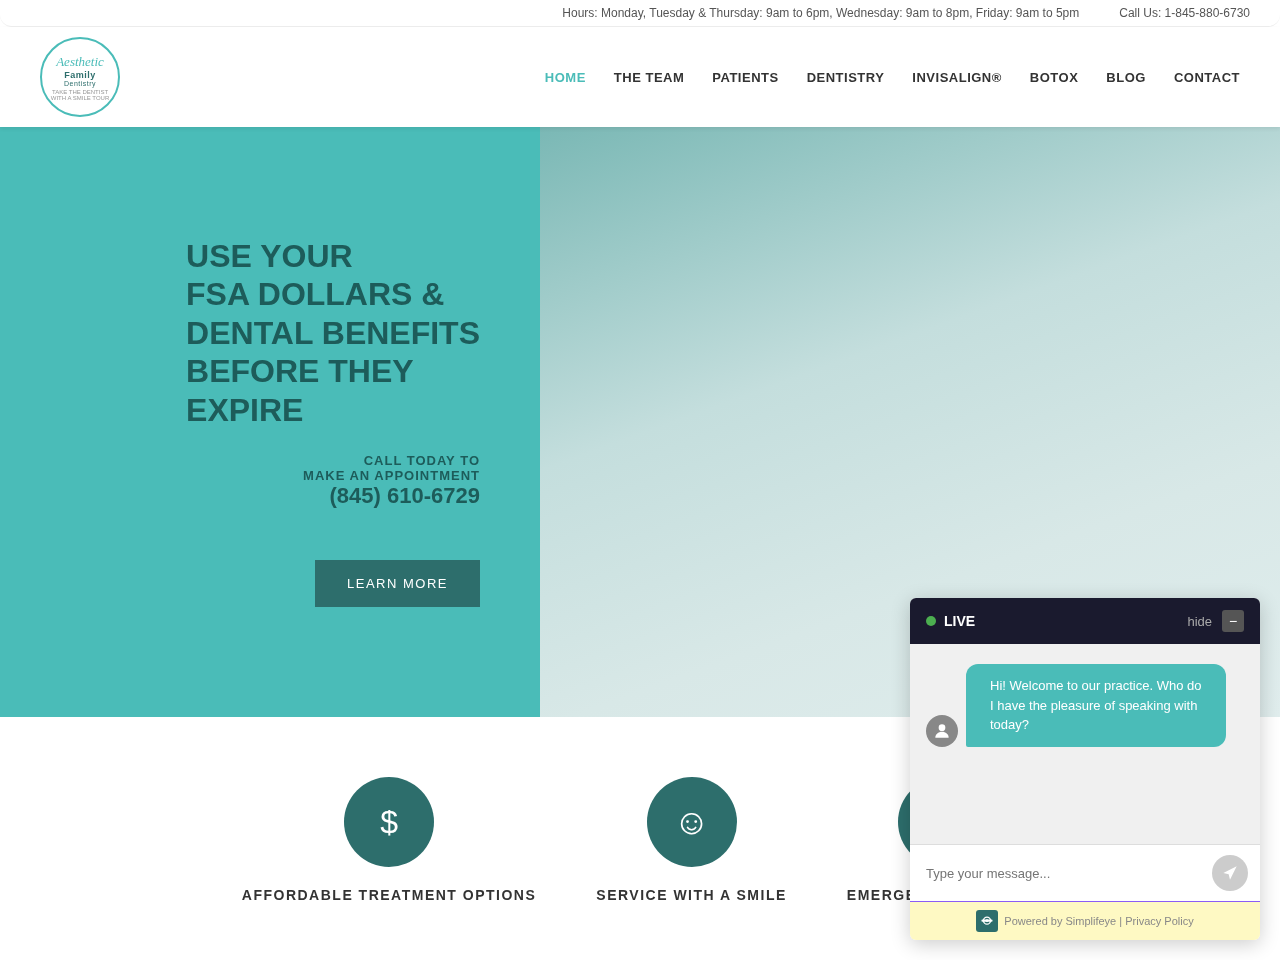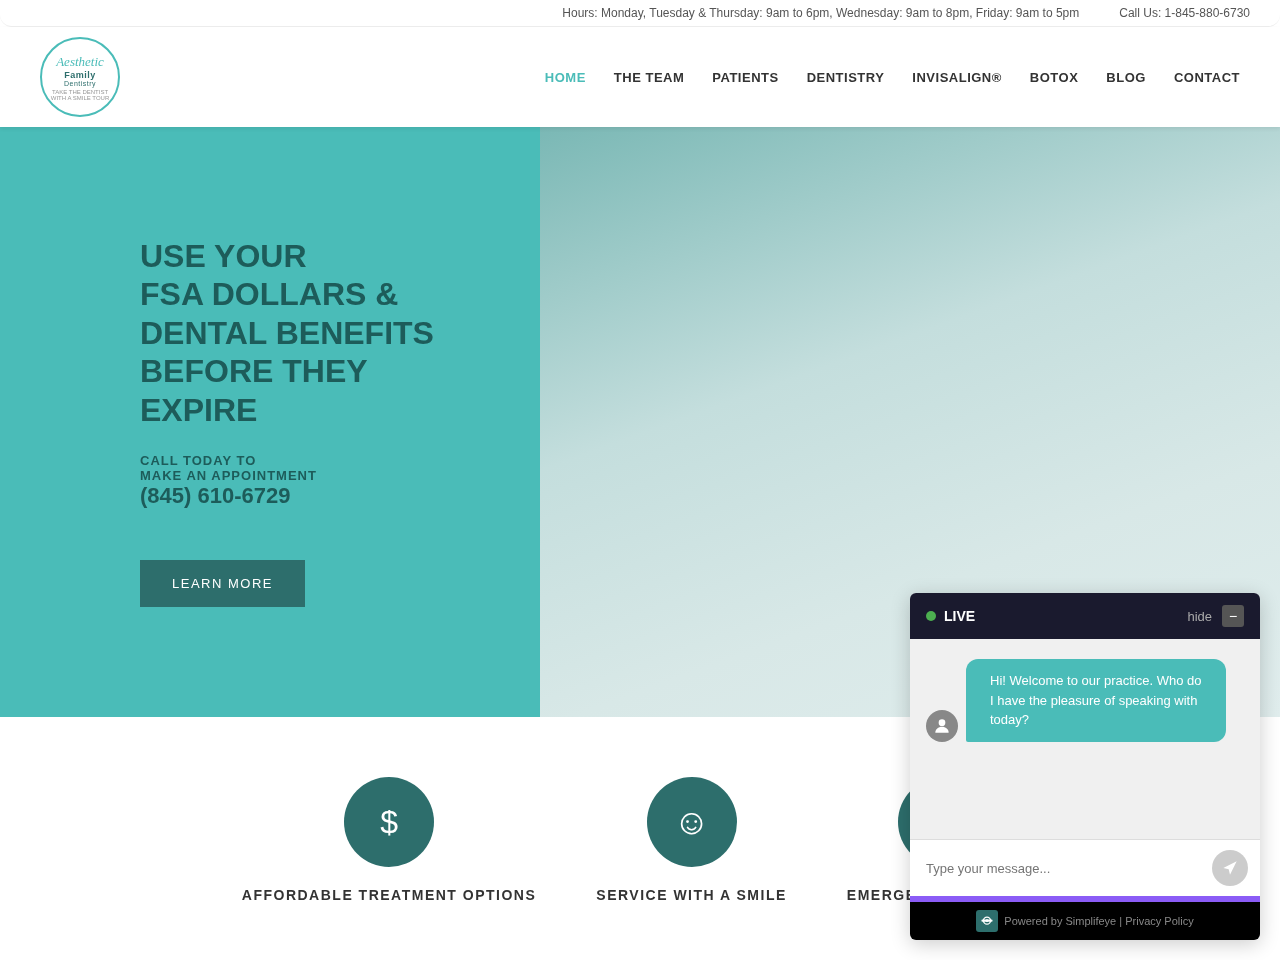--- a/index.html
+++ b/index.html
@@ -96,20 +96,21 @@
     }
     .hero-left {
       width: 540px;
       background: #4abcb8;
       display: flex;
       flex-direction: column;
       justify-content: center;
       padding: 60px 60px 60px 140px;
       position: relative;
       z-index: 2;
+      align-items: flex-end;
     }
     .hero-headline {
       color: #1d5c5a;
       font-size: 32px;
       font-weight: 900;
       line-height: 1.2;
       text-transform: uppercase;
       margin-bottom: 24px;
     }
     .hero-cta-label {
@@ -308,26 +309,26 @@
       background: #ccc;
       border: none;
       cursor: pointer;
       display: flex;
       align-items: center;
       justify-content: center;
       color: #fff;
       font-size: 16px;
     }
     .chat-footer {
-      background: #000000;
+      background: #fef9c3;
       padding: 8px 16px;
       font-size: 11px;
       color: #888;
       text-align: center;
-      border-top: 6px solid #8b5cf6;
+      border-top: 1px solid #8b5cf6;
     }
     .chat-footer-logo {
       display: inline-flex;
       align-items: center;
       gap: 6px;
     }
     .simplifeye-icon {
       width: 22px;
       height: 22px;
       background: #2d6e6c;

